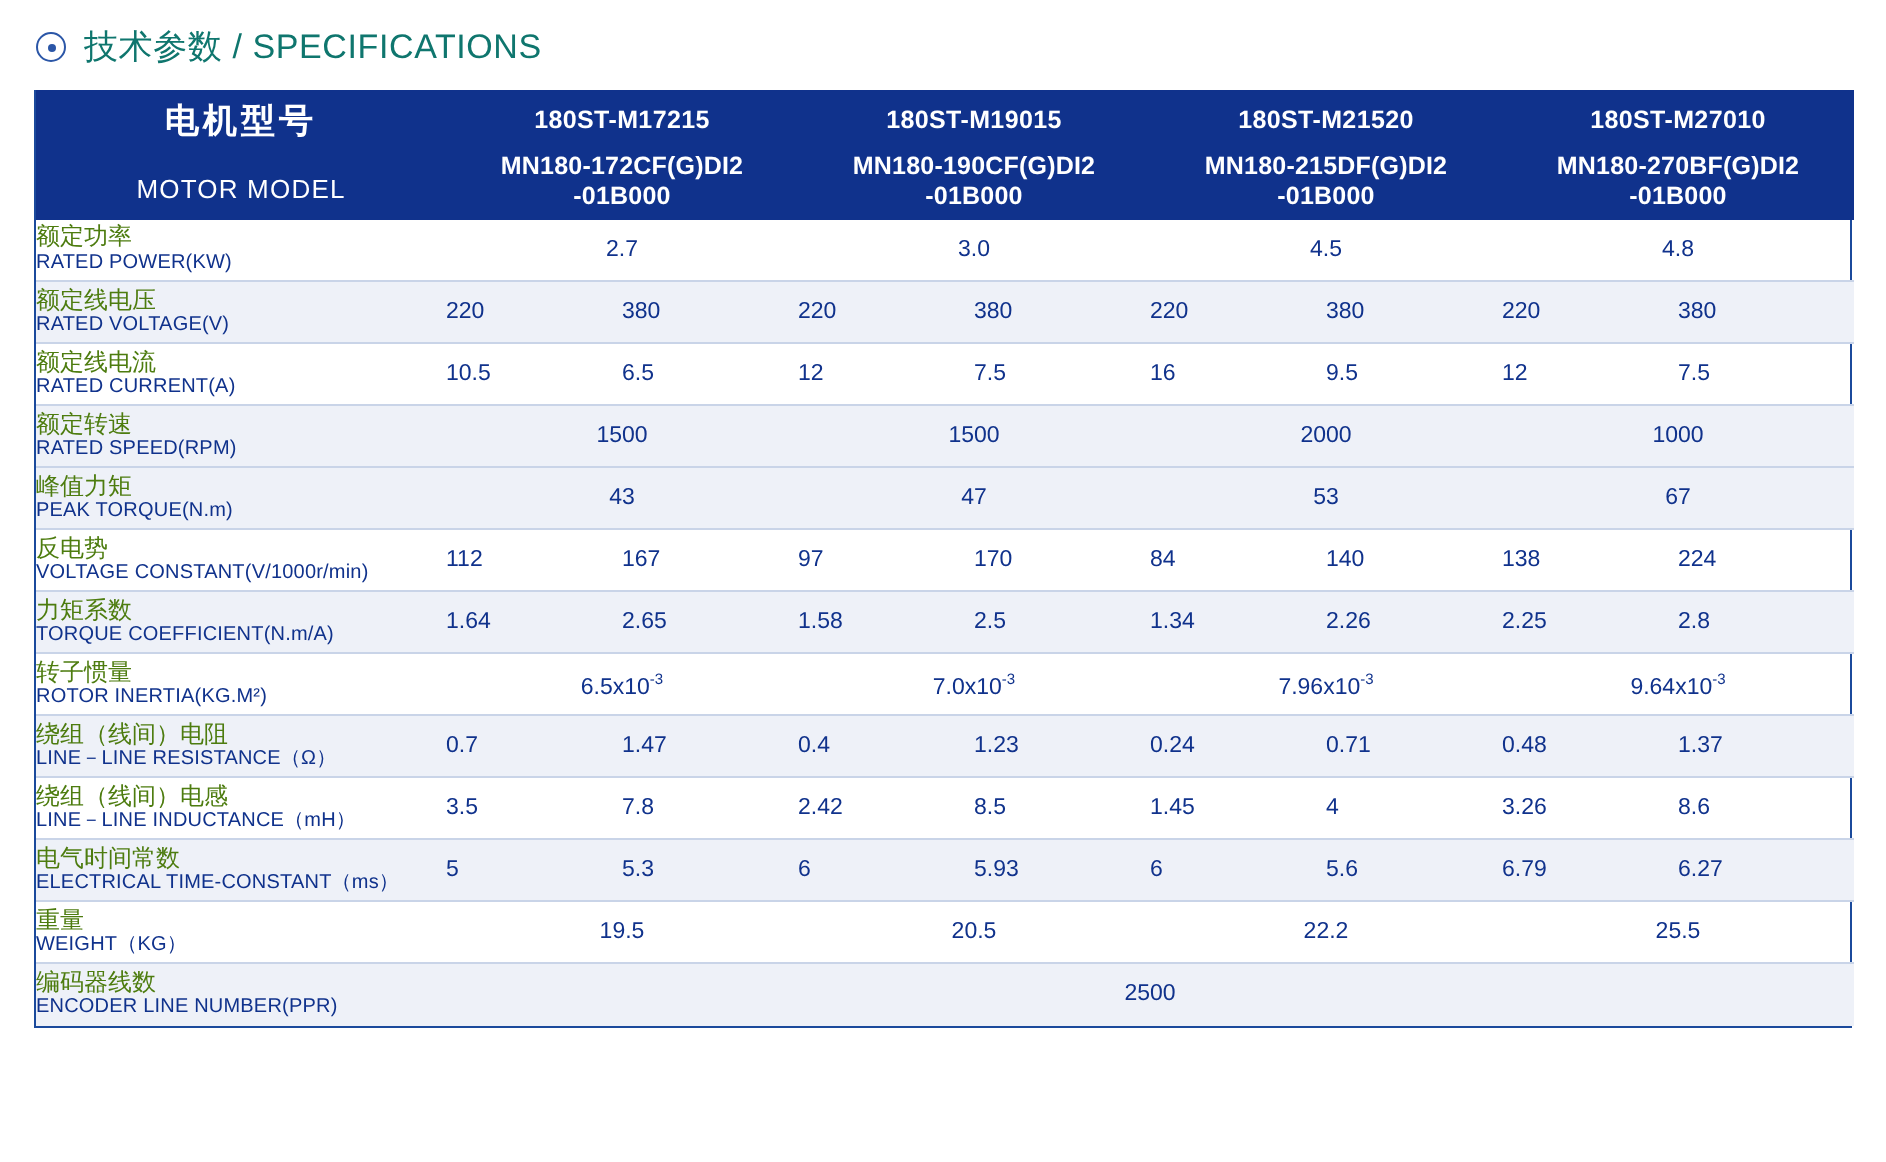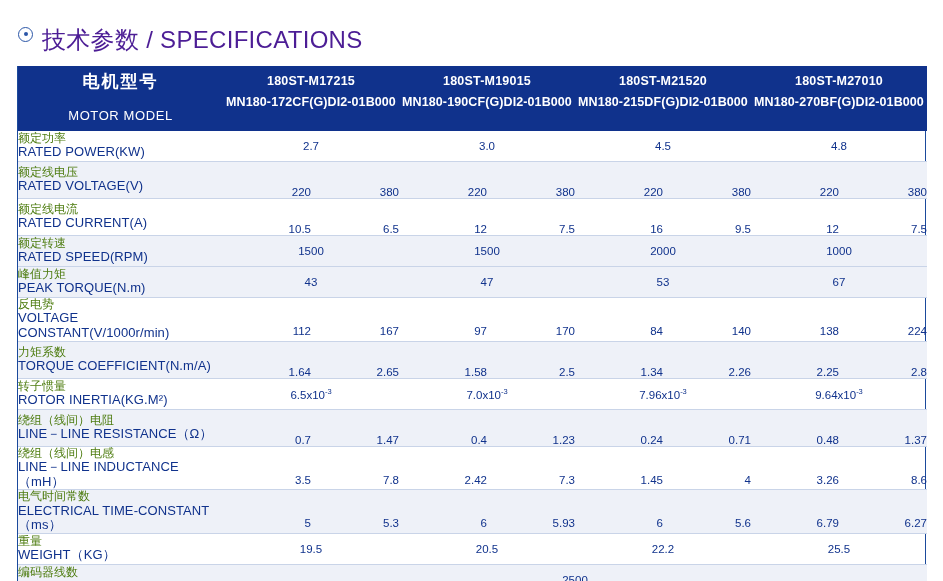--- a/index.html
+++ b/index.html
@@ -42,25 +42,24 @@
     position: absolute;
     width: 4px;
     height: 4px;
     background: #2b56a7;
     border-radius: 50%;
     left: 50%;
     top: 50%;
     transform: translate(-50%, -50%);
   }
   .title-text {
-    font-size: 24px;
-    color: #4c1d95;
+    font-size: 17px;
+    color: #0f766e;
     letter-spacing: 0.3px;
     white-space: nowrap;
-    margin-top: 12px;
   }
 
   
   .table-wrap {
     margin: 0 17px;
     border: 1px solid #1b4a9c;
     border-top: none;
   }
   table.spec {
     width: 100%;
@@ -102,21 +101,22 @@
   .hdr-col .simple {
     height: 28px;
     display: flex;
     align-items: center;
     justify-content: center;
     letter-spacing: 0.2px;
   }
   .hdr-col .standard {
     height: 34px;
     display: flex;
-    flex-direction: row;
+    flex-direction: column;
+    align-items: center;
     justify-content: center;
     line-height: 1.25;
     letter-spacing: 0.1px;
   }
 
   
   tr.row td {
     border-bottom: 1px solid #c9d4e8;
     height: 31px;
   }
@@ -125,40 +125,39 @@
 
   td.param {
     padding-left: 10px;
     line-height: 1.12;
   }
   td.param .cn {
     font-size: 12px;
     color: #4d7c0f;
   }
   td.param .en {
-    font-size: 13px;
+    font-size: 10px;
     color: #10328c;
     letter-spacing: 0.1px;
   }
 
   td.val {
     text-align: center;
     font-size: 11.5px;
     color: #10328c;
   }
   td.val .pair {
     display: flex;
     justify-content: center;
     gap: 0;
   }
   td.val .pair span {
     width: 50%;
     display: block;
-    text-align: right;
-    margin-top: 24px;
+    text-align: left;
   }
   td.val sup {
     font-size: 7.5px;
     vertical-align: super;
   }
   td.span-all {
     text-align: center;
     font-size: 11.5px;
     color: #10328c;
     margin-top: 20px;
@@ -415,21 +414,21 @@
             </td>
             <td class="val">
               <div class="pair">
                 <span>3.5</span>
                 <span>7.8</span>
               </div>
             </td>
             <td class="val">
               <div class="pair">
                 <span>2.42</span>
-                <span>7.3</span>
+                <span>8.5</span>
               </div>
             </td>
             <td class="val">
               <div class="pair">
                 <span>1.45</span>
                 <span>4</span>
               </div>
             </td>
             <td class="val">
               <div class="pair">

